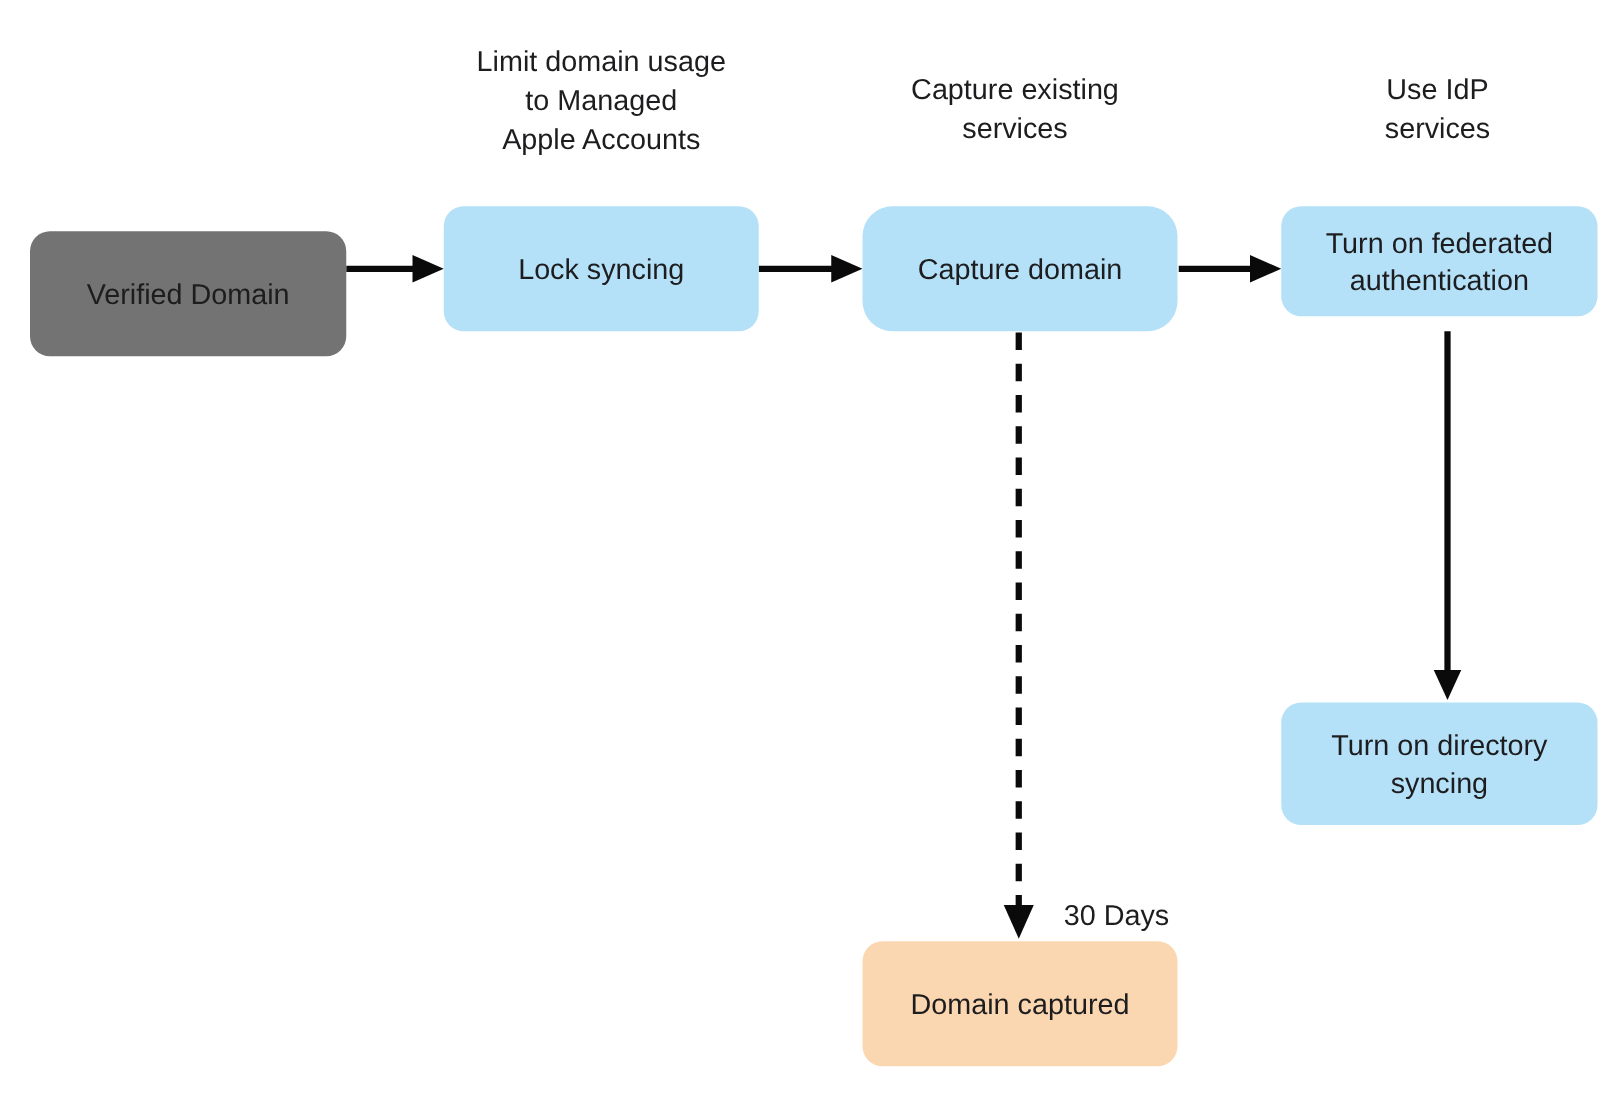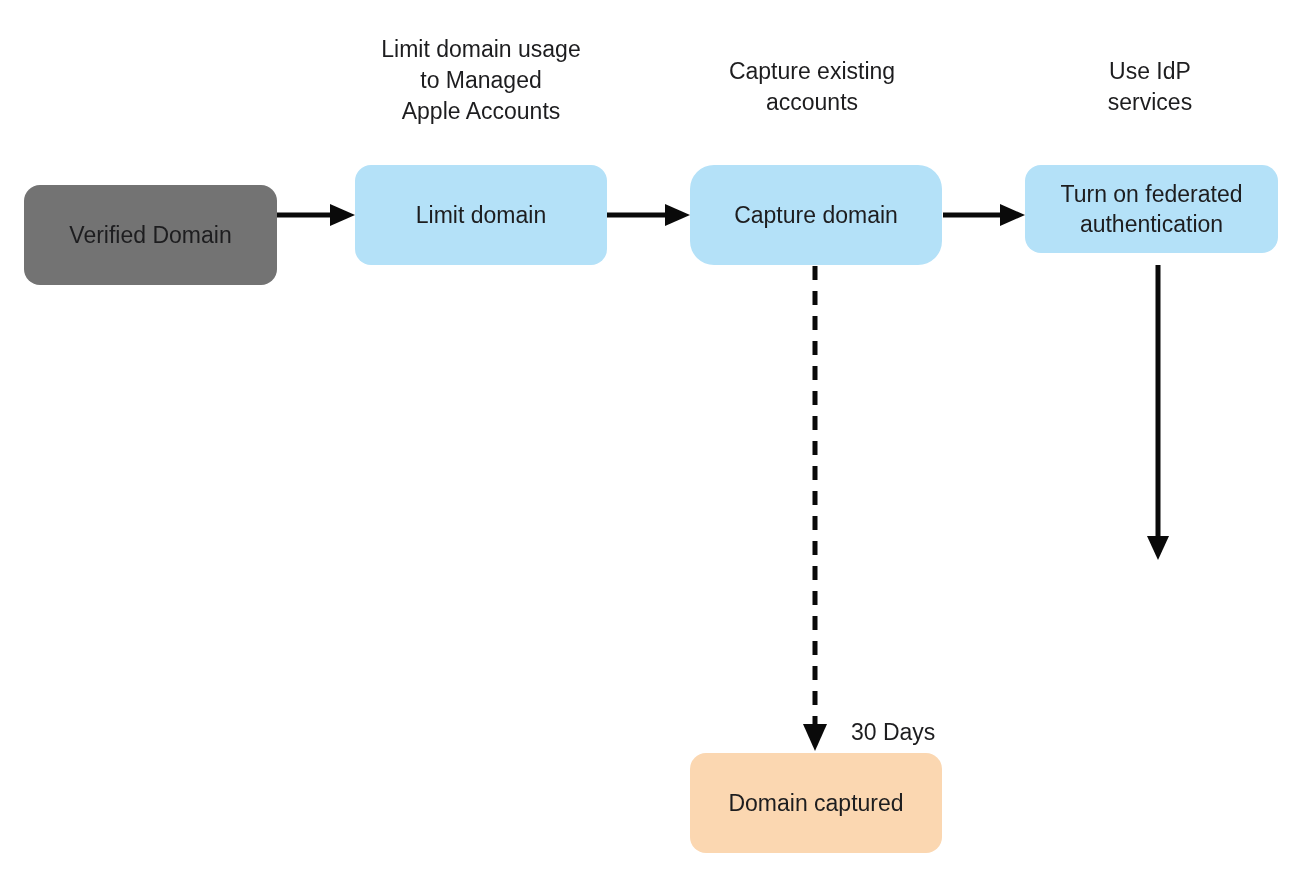--- a/index.html
+++ b/index.html
@@ -80,35 +80,36 @@
       <polygon points="1158,560 1147,536 1169,536" fill="#0a0a0a"></polygon>
     </g>
     <g>
       <line x1="815" y1="266" x2="815" y2="726" stroke="#0a0a0a" stroke-width="5" stroke-dasharray="14 11"></line>
       <polygon points="815,751 803,724 827,724" fill="#0a0a0a"></polygon>
     </g>
   </svg>
 
   <div class="node" style="left: 24px; top: 165px; width: 253px; height: 100px; background: #737373; margin-top: 20px;">Verified Domain</div>
 
-  <div class="node" style="left: 355px; top: 165px; width: 252px; height: 100px; background: rgb(180, 225, 248);">Limit domain</div>
+  <div class="node" style="left: 355px; top: 165px; width: 252px; height: 100px; background: rgb(180, 225, 248);">Lock syncing</div>
 
   <div class="node" style="left: 690px; top: 165px; width: 252px; height: 100px; background: rgb(180, 225, 248); border-radius: 24px;">Capture domain</div>
 
   <div class="node" style="left: 1025px; top: 165px; width: 253px; height: 88px; background: rgb(180, 225, 248);">Turn on federated authentication</div>
 
+  <div class="node" style="left: 1025px; top: 562px; width: 253px; height: 98px; background: rgb(180, 225, 248);">Turn on directory syncing</div>
 
   <div class="node" style="left: 690px; top: 753px; width: 252px; height: 100px; background: rgb(251, 215, 177);">Domain captured</div>
 
   <div class="annotation" style="left:321px; top:34px; width:320px;">Limit domain usage
 to Managed
 Apple Accounts</div>
 
   <div class="annotation" style="left:662px; top:56px; width:300px;">Capture existing
-accounts</div>
+services</div>
 
   <div class="annotation" style="left:1000px; top:56px; width:300px;">Use IdP
 services</div>
 
 
   <div class="annotation left-aligned" style="left:851px; top:717px;">30 Days</div>
 
 </div>
 
 </body></html>

